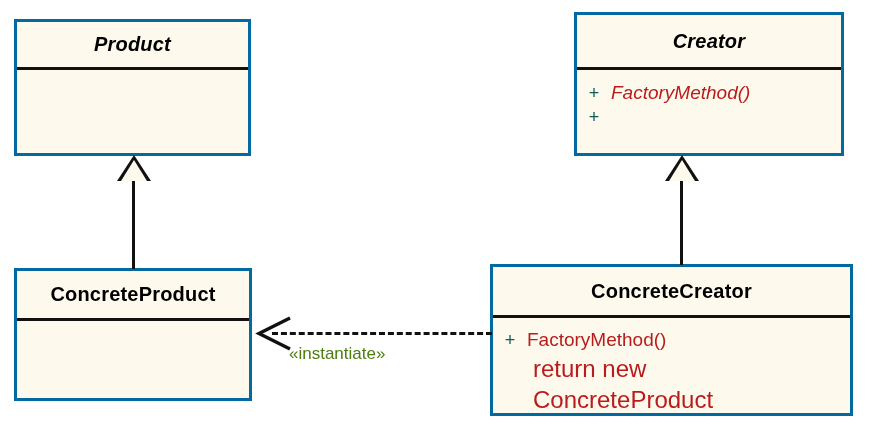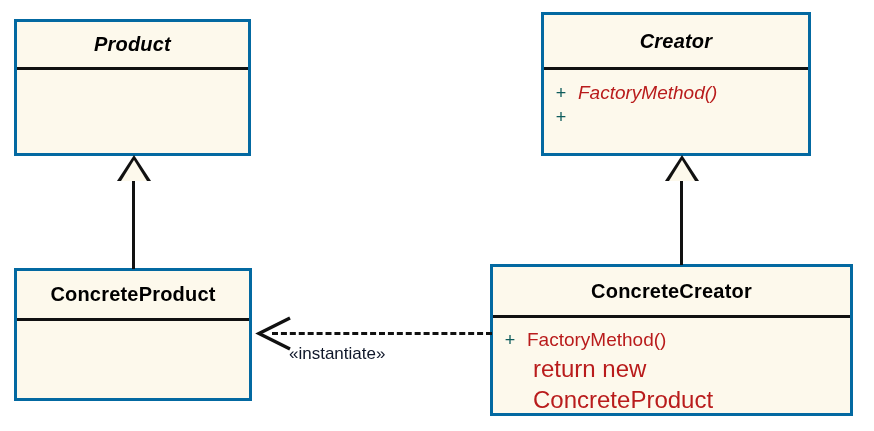--- a/index.html
+++ b/index.html
@@ -118,37 +118,37 @@
     position: absolute;
     height: 0;
     border-top: 3px dashed #111111;
   }
   .dep-arrow {
     position: absolute;
   }
   .dep-label {
     position: absolute;
     font-size: 17px;
-    color: #0f172a;
+    color: #4d7c0f;
     white-space: nowrap;
   }
 </style>
 </head>
 <body>
 
 <div id="canvas">
 
   <div class="uml-class" style="left:14px; top:19px; width:237px; height:137px;">
     <div class="uml-title-compartment" style="height:48px;">
       <span class="uml-title abstract">Product</span>
     </div>
     <div class="uml-body-compartment"></div>
   </div>
 
-  <div class="uml-class" style="left:541px; top:12px; width:270px; height:144px;">
+  <div class="uml-class" style="left:574px; top:12px; width:270px; height:144px;">
     <div class="uml-title-compartment" style="height:55px;">
       <span class="uml-title abstract">Creator</span>
     </div>
     <div class="uml-body-compartment" style="padding-top:10px;">
       <div class="member-row">
         <span class="member-vis">+</span>
         <span class="member-name italic">FactoryMethod()</span>
       </div>
       <div class="member-row">
         <span class="member-vis">+</span>

